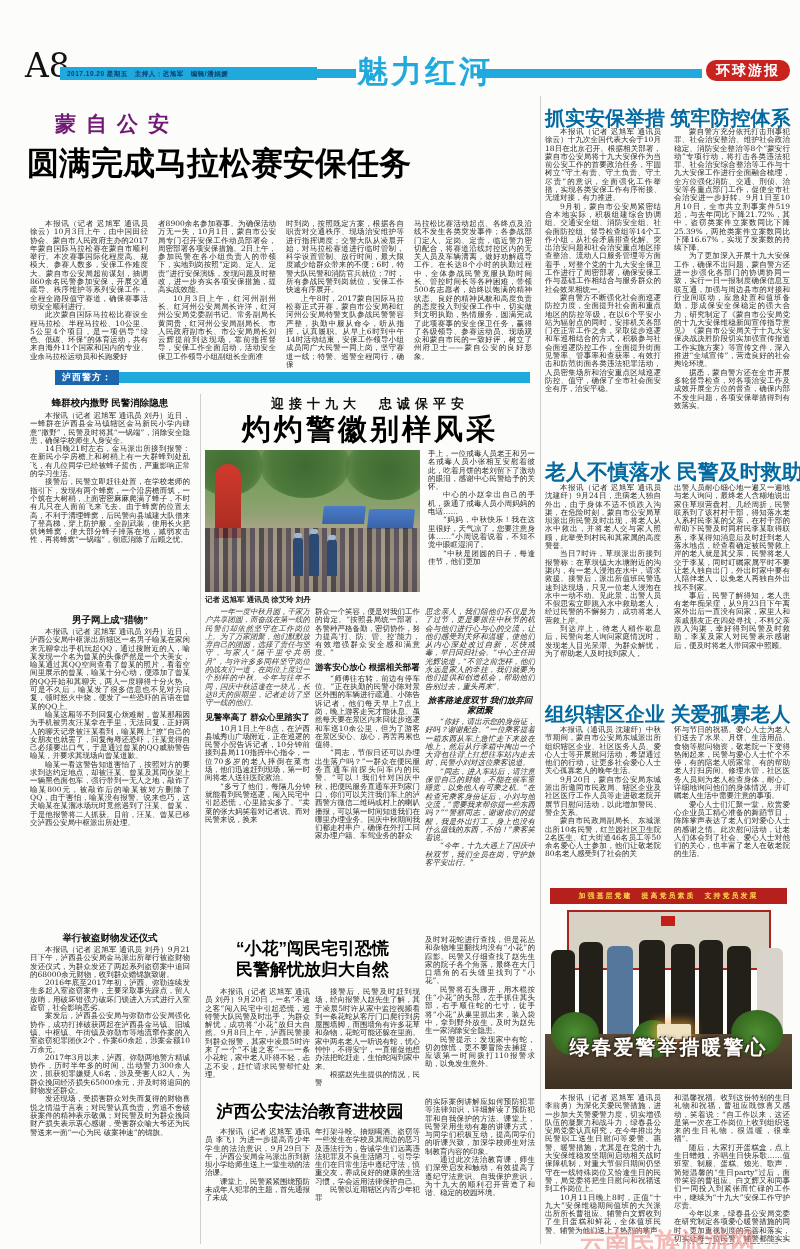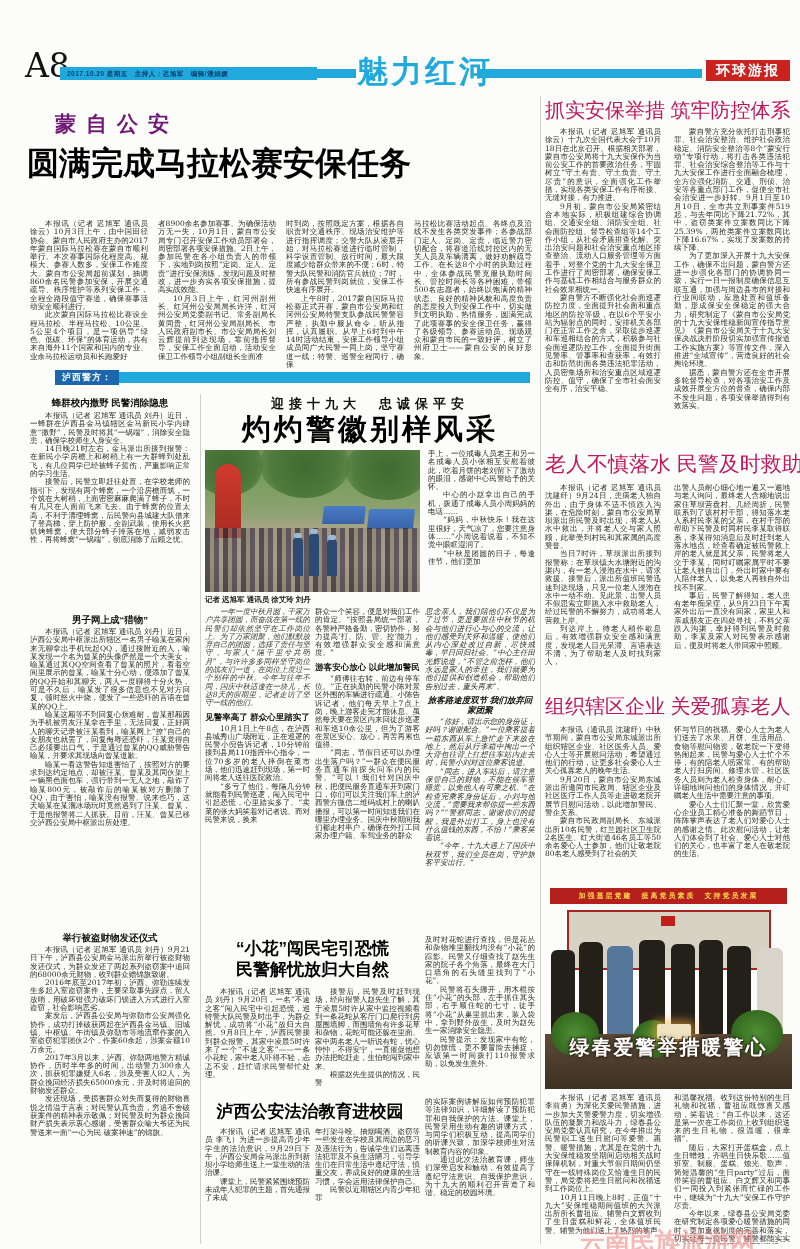--- a/index.html
+++ b/index.html
@@ -14,21 +14,21 @@
   .masthead{background:#c8231f;color:#fff;font-size:14px;font-weight:bold;text-align:center;line-height:21px;letter-spacing:2px;}
   
   .bt{font-family:"DejaVu Serif",serif;font-size:7.5px;line-height:8.3px;text-align:justify;color:#2b2b2b;overflow:hidden;}
   .bt p{margin:0;text-indent:2em;}
   .bt p.cont{text-indent:0;}
   .bt p.intro{font-style:italic;color:#3a3a3a;}
   .sub{font-family:"Liberation Sans",sans-serif;font-weight:bold;font-size:8.5px;line-height:10px;text-align:center;text-indent:0 !important;margin:4px 0 3px !important;color:#111;}
   
   .kicker-main{font-size:21px;font-weight:800;letter-spacing:10px;color:#701a75;}
   .title-main{font-size:32px;font-weight:900;letter-spacing:0px;color:#000;white-space:nowrap;}
-  .h-lg{font-weight:400;font-size:20px;line-height:24px;color:#be185d;white-space:nowrap;font-family:"Liberation Sans",sans-serif;}
+  .h-lg{font-weight:700;font-size:20px;line-height:24px;color:#0369a1;white-space:nowrap;font-family:"Liberation Sans",sans-serif;margin-top:8px;}
   .h-sm{font-weight:bold;font-size:9.5px;line-height:12px;text-align:center;color:#111;font-family:"Liberation Sans",sans-serif;}
   .h-ctr-kicker{font-weight:800;font-size:13px;letter-spacing:5px;text-align:center;color:#111;}
   .h-ctr{font-weight:900;font-size:29px;letter-spacing:3px;text-align:center;color:#000;white-space:nowrap;}
   .h-snake{font-weight:900;font-size:17px;line-height:21px;text-align:center;color:#000;white-space:nowrap;}
   .h-school{font-weight:900;font-size:17px;text-align:center;color:#000;white-space:nowrap;}
   .luxi-label{background:#1b66ad;color:#fff;font-size:9px;font-weight:bold;text-align:center;line-height:15px;letter-spacing:1px;}
   .caption{font-size:7.5px;font-weight:bold;color:#222;}
   .vrule{border-left:1px solid #cfcfcb;width:0;}
   
   .photo1{background:linear-gradient(#6e9055 0%,#7fa063 28%,#8fa273 45%,#b0a58c 58%,#beb09a 78%,#a3967f 100%);overflow:hidden;}
@@ -56,21 +56,21 @@
 </head>
 <body>
 
 <div id="page">
 
   <div class="abs pageno" style="left:25px;top:46px;">A8</div>
   <div class="abs datebar" style="left:60px;top:67px;width:250px;height:13px;">2017.10.20 星期五　主持人：迟旭军　编辑/潘娟媛</div>
   <div class="abs cyanline" style="left:312px;top:69px;width:44px;height:9px;"></div>
   <div class="abs secttitle" style="left:357px;top:51px;">魅力红河</div>
   <div class="abs cyanline" style="left:480px;top:69px;width:222px;height:9px;"></div>
-  <div class="abs masthead" style="left:706px;top:60px;width:84px;height:21px;">环球游报</div>
+  <div class="abs masthead" style="left:706px;top:60px;width:84px;height:21px;border-radius:10px;">环球游报</div>
 
   <div class="abs vrule" style="left:540px;top:96px;height:1148px;"></div>
   <div class="abs vrule" style="left:200px;top:394px;height:850px;"></div>
 
   <div class="abs kicker-main" style="left:55px;top:110px;">蒙自公安</div>
   <div class="abs title-main" style="left:27px;top:142px;">圆满完成马拉松赛安保任务</div>
   <div class="abs bt" style="left:30px;top:220px;width:118px;height:152px;">
     <p>本报讯（记者 迟旭军 通讯员 徐云）10月3日上午，由中国田径协会、蒙自市人民政府主办的2017年蒙自国际马拉松赛在蒙自市顺利举行。本次赛事国际化程度高、规模大、参赛人数多，安保工作难度大。蒙自市公安局超前谋划，抽调860余名民警参加安保，开展交通疏导、秩序维护等系列安保工作，全程全路段值守赛道，确保赛事活动安全顺利进行。</p>
     <p>此次蒙自国际马拉松比赛设全程马拉松、半程马拉松、10公里、5公里4个项目，是一项倡导“绿色、低碳、环保”的体育运动，共有来自海外11个国家和国内的专业、业余马拉松运动员和长跑爱好</p>
   </div>
@@ -137,21 +137,21 @@
   </div>
 
   <div class="abs bt" style="left:205px;top:608px;width:105px;height:326px;">
     <p class="intro">一年一度中秋月圆，千家万户共享团圆，而奋战在第一线的民警们却依然坚守在工作岗位上。为了万家团聚，他们默默放弃自己的团圆，选择了责任与坚守，与家人“隔千里兮共明月”，与许许多多同样坚守岗位的战友们一道，在岗位上度过一个别样的中秋。今年与往年不同，国庆中秋适逢在一块儿，长达8天的假期里，记者走访了坚守一线的他们。</p>
     <div class="sub">见警率高了 群众心里踏实了</div>
     <p>10月1日上午8点，在泸西县城秀山广场附近，正在巡逻的民警小倪告诉记者，10分钟前接到县局110指挥中心指令，一位70多岁的老人摔倒在菜市场，他们迅速赶到现场，第一时间将老人送往医院救治。</p>
     <p>“多亏了他们，每隔几分钟就能看到民警巡逻，闯入民宅中引起恐慌，心里踏实多了。”卖菜的张大妈笑着对记者说。而对民警来说，换来</p>
   </div>
   <div class="abs bt" style="left:315px;top:608px;width:105px;height:326px;">
     <p class="cont">群众一个笑容，便是对我们工作的肯定。“按照县局统一部署，各警种严格备勤，密切协作，努力提高‘打、防、管、控’能力，有效增强群众安全感和满意度。”</p>
-    <div class="sub">游客安心放心 以此增加警民</div>
+    <div class="sub">游客安心放心 根据相关部署</div>
     <p>“师傅往右转，前边有停车位。”正在执勤的民警小陈对景区外围的车辆进行疏通。小陈告诉记者，他们每天早上7点上岗，晚上游客走完才能休息。虽然每天要在景区内来回徒步巡逻和车巡10余公里，但为了游客在景区安心、放心，再苦再累也值得。</p>
     <p>“同志，节假日还可以办理出生落户吗？”一群众在便民服务直通车前探头问车内的民警。“可以！我们针对国庆中秋，把便民服务直通车开到家门口，你们可以关注我们车上的泸西警方微信二维码或村上的喇叭播报，可以第一时间知道我们在哪里办理业务。国庆中秋期间我们都走村串户，确保在外打工回家办理户籍、车驾业务的群众</p>
   </div>
   <div class="abs bt" style="left:425px;top:608px;width:110px;height:326px;font-style:italic;">
     <p class="cont">思念亲人，我们陪他们不仅是为了过节，更是要抓住中秋节的机会与他们进行心与心的交流，让他们感受到关怀和温暖，使他们从内心深处改过自新，尽快戒毒，早日回归社会。”中心主任田光辉说道，“不管之前怎样，他们永远是家人的牵挂，我们就要为他们提供和创造机会，帮助他们告别过去，重头再来”。</p>
     <div class="sub">旅客路途度双节 我们放弃回家团聚</div>
     <p>“你好，请出示您的身份证，好吗？谢谢配合。”一位乘客提着一箱东西从车上急忙走下来放在地上，然后从行李箱中掏出一个大背包往背上扛想往车站内走去时，民警小刘对这位乘客说道。</p>
     <p>“同志，进入车站后，请注意保管自己的财物，不能在候车室睡觉，以免他人有可乘之机。”在检查完乘客身份证后，小刘与他交流，“需要我来帮你提一些东西吗？”“警察同志，谢谢你们的提醒，我是外出打工，身上也没有什么值钱的东西，不怕！”乘客笑着说。</p>
     <p>“今年，十九大遇上了国庆中秋双节，我们全员在岗，守护旅客平安出行。”</p>
   </div>
@@ -196,21 +196,21 @@
   <div class="abs bt" style="left:674px;top:128px;width:116px;height:318px;">
     <p>蒙自警方充分依托打击刑事犯罪、社会治安整治、维护社会政治稳定、消防安全整治等8个“蒙安行动”专项行动，将打击各类违法犯罪、社会治安综合整治等工作与十九大安保工作进行全面融合梳理，全方位强化消防、交通、刑侦、治安等各重点部门工作，促使全市社会治安进一步好转。9月1日至10月10日，全市共立刑事案件519起，与去年同比下降21.72%，其中，盗窃类案件立案数同比下降25.39%，两抢类案件立案数同比下降16.67%，实现了发案数的持续下降。</p>
     <p>为了更加深入开展十九大安保工作，确保不出问题，蒙自警方还进一步强化各部门的协调协同一致，实行一日一报制度确保信息互联互通，加强与周边县市的对接和行业间联动，应急处置和值班备勤，形成保安全保稳定的强大合力，研究制定了《蒙自市公安局党的十九大安保维稳新闻宣传指导意见》《蒙自市公安局关于十九大安保决战决胜阶段切实加强宣传报道工作实施方案》等宣传文件，深入推进“全域宣传”，营造良好的社会舆论环境。</p>
     <p>据悉，蒙自警方还在全市开展多轮督导检查，对各项治安工作及成效开展全方位的督查，确保内部不发生问题，各项安保举措得到有效落实。</p>
   </div>
 
   <div class="abs h-lg" style="left:545px;top:452px;width:247px;font-size:21px;">老人不慎落水 民警及时救助</div>
   <div class="abs bt" style="left:545px;top:484px;width:116px;height:212px;">
     <p>本报讯（记者 迟旭军 通讯员 沈建纤）9月24日，患病老人独自外出，由于身体不适不慎跌入沟渠，在危险时刻，蒙自市公安局草坝派出所民警及时出现，将老人从水中救出，并将老人交与家人照顾，此举受到村民和其家属的高度赞誉。</p>
     <p>当日7时许，草坝派出所接到报警称：在草坝镇大水塘附近的沟渠内，有一老人浸泡在水中，请求救援。接警后，派出所值班民警迅速到达现场，只见一位老人浸泡在水中一动不动。见此景，出警人员不假思索立即跳入水中救助老人，经过民警的不懈努力，成功将老人营救上岸。</p>
-    <p>到达岸上，待老人稍作歇息后，有效增强群众安全感和满意度，发现老人目光呆滞、言语表达不清，为了帮助老人及时找到家人，</p>
+    <p>到达岸上，待老人稍作歇息后，民警向老人询问家庭情况时，发现老人目光呆滞、为群众解忧，为了帮助老人及时找到家人，</p>
   </div>
   <div class="abs bt" style="left:674px;top:484px;width:116px;height:212px;">
     <p class="cont">出警人员耐心细心地一遍又一遍地与老人询问，最终老人含糊地说出家住草坝营盘村。几经周折，民警联系到了该村村干部，得知落水老人系村民李某的父亲，在村干部的帮助下民警及时同村民李某取得联系，李某得知消息后及时赶到老人落水地点，经查看确定被民警救上岸的老人就是其父亲，民警将老人交于李某，同时叮嘱家属平时不要让老人独自出门，外出时家中要有人陪伴老人，以免老人再独自外出找不到家。</p>
     <p>事后，民警了解得知，老人患有老年痴呆症，从9月23日下午离家外出后一直没有回家，家里人和亲戚朋友正在四处寻找，不料父亲跌入沟渠，幸好得到民警及时救助，李某及家人对民警表示感谢后，便及时将老人带回家中照顾。</p>
   </div>
 
   <div class="abs h-lg" style="left:545px;top:694px;width:247px;">组织辖区企业 关爱孤寡老人</div>
   <div class="abs bt" style="left:545px;top:726px;width:116px;height:155px;">
     <p>本报讯（通讯员 沈建纤）中秋节期间，蒙自市公安局东城派出所组织辖区企业、社区医务人员、爱心人士等开展慰问活动，希望通过他们的行动，让更多社会爱心人士关心孤寡老人的晚年生活。</p>
     <p>9月20日，蒙自市公安局东城派出所邀同市民政局、辖区企业及社区医疗工作人员等走进敬老院开展节日慰问活动，以此增加警民、警企关系。</p>

